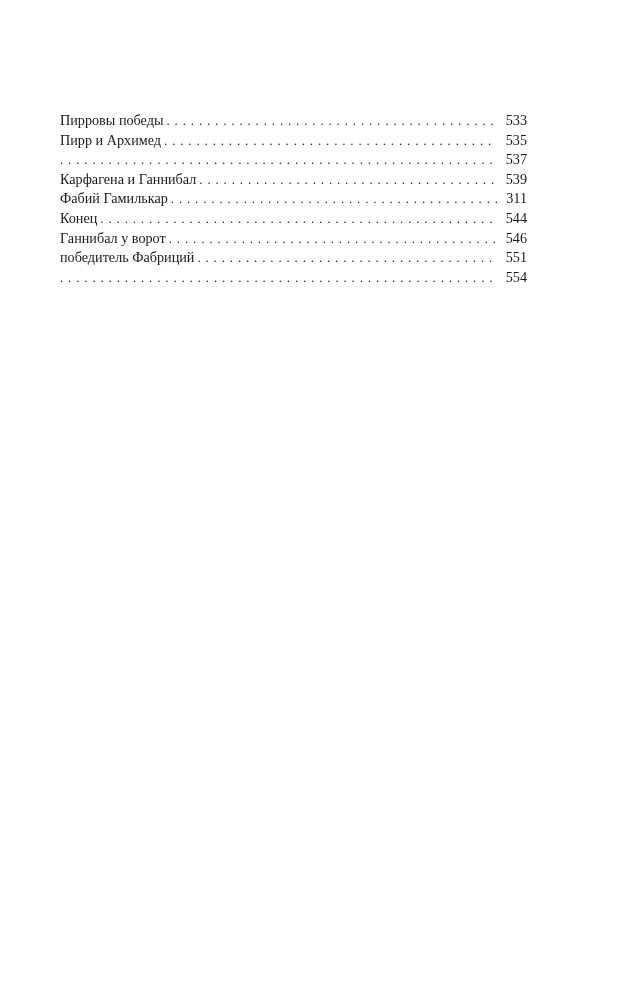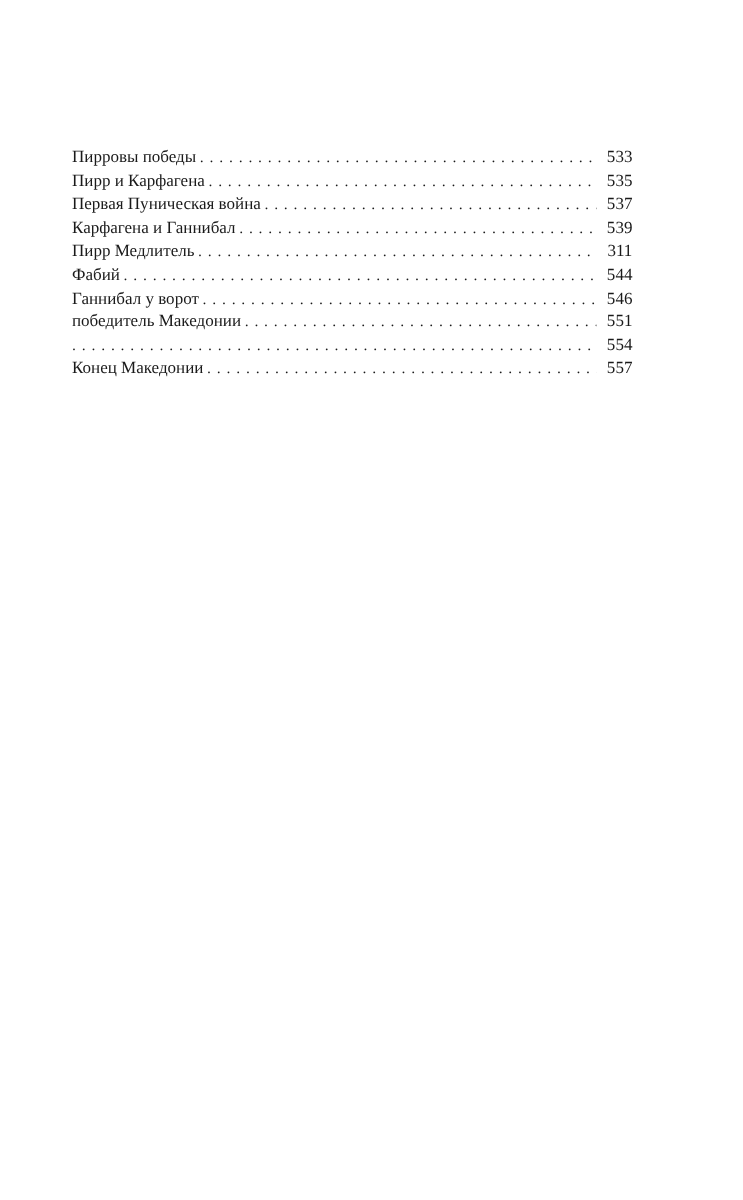--- a/index.html
+++ b/index.html
@@ -1,70 +1,64 @@
 <!DOCTYPE html>
 <html><head>
 <meta charset="utf-8">
 <style>
   html, body { margin:0; padding:0; background:#ffffff; }
   body { width:619px; height:1000px; position:relative; overflow:hidden;
          font-family:"Liberation Serif", "DejaVu Serif", serif; color:#1a1a1a; }
-  .toc { position:absolute; left:60px; top:94px; width:467px; }
+  .toc { position:absolute; left:60px; top:83px; width:467px; }
   .row { display:flex; align-items:baseline; height:19.6px; font-size:14.2px; line-height:19.6px; }
   .title { white-space:nowrap; padding-right:3px; }
   .leader { flex:1; overflow:hidden; white-space:nowrap; letter-spacing:3.1px; font-size:13px; }
   .leader::before { content:". . . . . . . . . . . . . . . . . . . . . . . . . . . . . . . . . . . . . . . . . . . . . . . . . . . . . . . . . . . . . . . . . . . . . . . . . . . . . . . . . . . . . . . . . . . . . . . . . . . . . . . . . . . . . . . . . . ."; letter-spacing:0; word-spacing:1.6px; }
   .page { white-space:nowrap; padding-left:6px; text-align:right; min-width:24px;margin-top:28px; }
 </style>
 </head>
 <body>
 
 <div class="toc">
   <div class="row">
     <span class="title">Пирровы победы</span>
     <span class="leader"></span>
     <span class="page">533</span>
   </div>
   <div class="row">
-    <span class="title">Пирр и Карфагена</span>
+    <span class="title">Пирр и Архимед</span>
     <span class="leader"></span>
     <span class="page">535</span>
   </div>
   <div class="row">
-    <span class="title">Первая Пуническая война</span>
     <span class="leader"></span>
     <span class="page">537</span>
   </div>
   <div class="row">
     <span class="title">Карфагена и Ганнибал</span>
     <span class="leader"></span>
     <span class="page">539</span>
   </div>
   <div class="row">
-    <span class="title">Пирр Медлитель</span>
+    <span class="title">Фабий Гамилькар</span>
     <span class="leader"></span>
     <span class="page">311</span>
   </div>
   <div class="row">
-    <span class="title">Фабий</span>
+    <span class="title">Конец</span>
     <span class="leader"></span>
     <span class="page">544</span>
   </div>
   <div class="row">
     <span class="title">Ганнибал у ворот</span>
     <span class="leader"></span>
     <span class="page">546</span>
   </div>
   <div class="row">
-    <span class="title">победитель Македонии</span>
+    <span class="title">победитель Фабриций</span>
     <span class="leader"></span>
     <span class="page">551</span>
   </div>
   <div class="row">
     <span class="leader"></span>
     <span class="page">554</span>
   </div>
-  <div class="row">
-    <span class="title">Конец Македонии</span>
-    <span class="leader"></span>
-    <span class="page">557</span>
-  </div>
 </div>
 
 </body></html>

